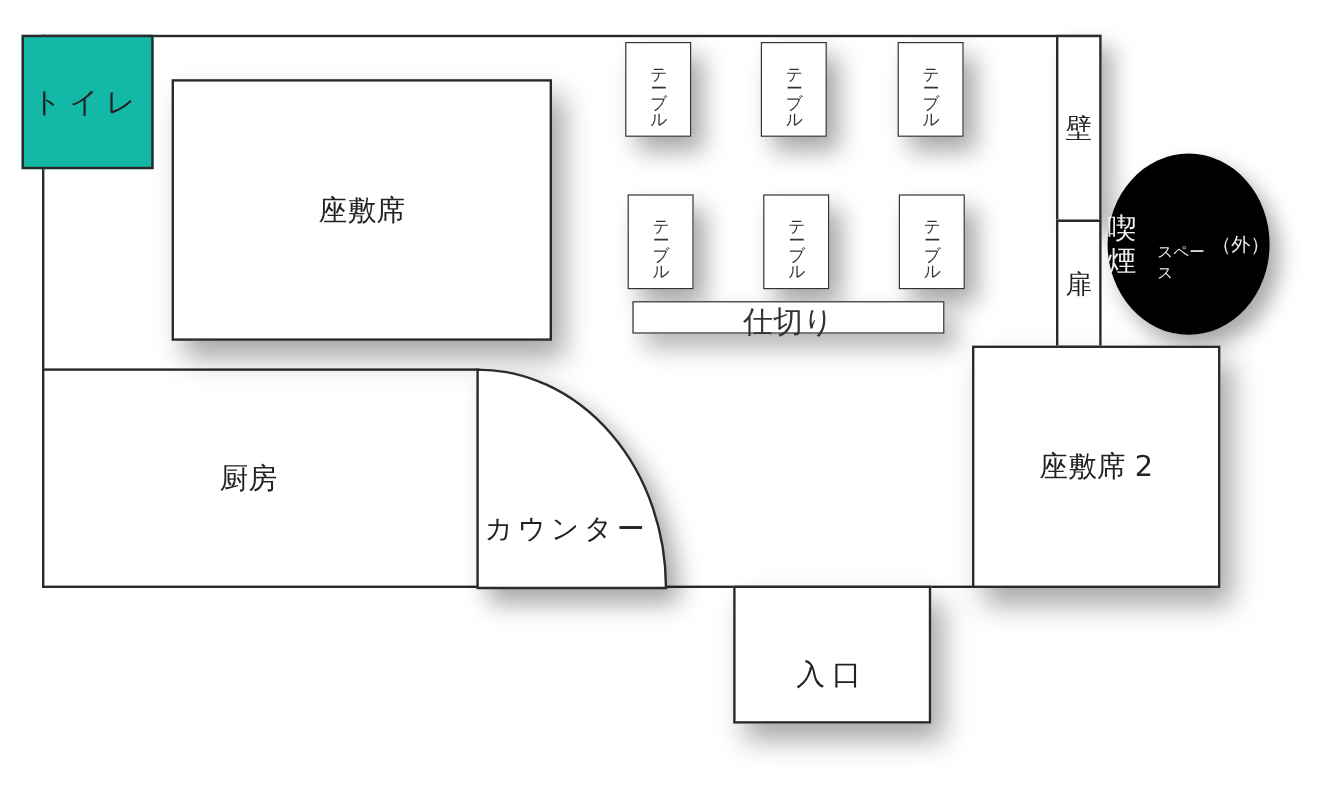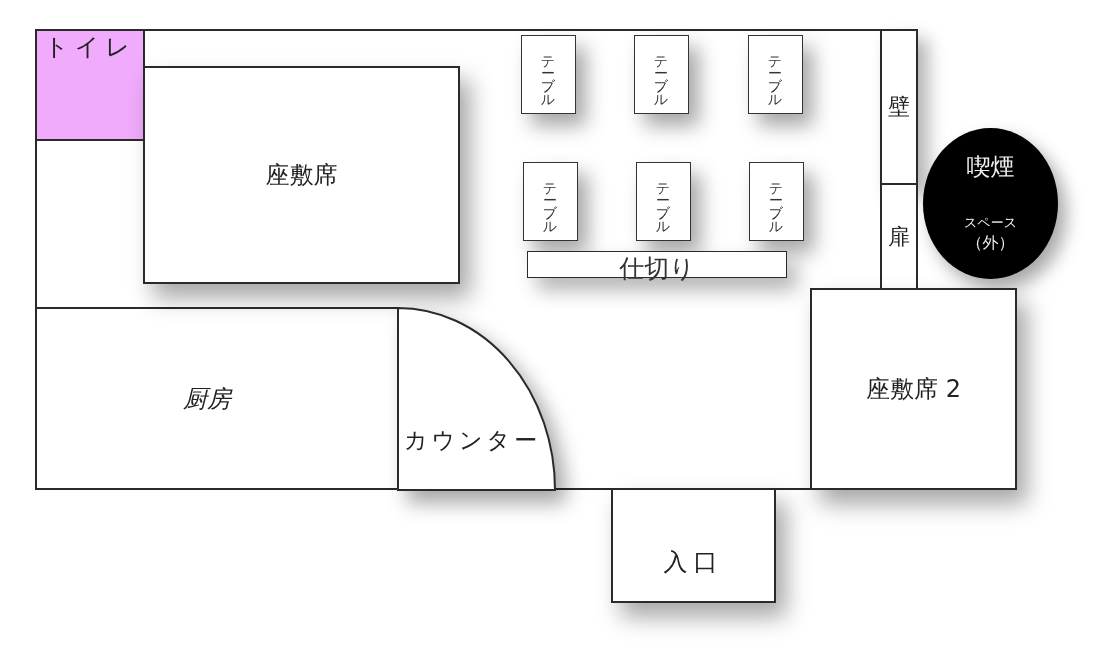--- a/index.html
+++ b/index.html
@@ -10,33 +10,33 @@
   .box{position:absolute;box-sizing:border-box;border:2px solid #2a2a2a;background:#fff;
        display:flex;align-items:center;justify-content:center;}
   .shadow{box-shadow:10px 14px 22px rgba(0,0,0,0.35);}
   .lbl{font-size:24px;color:#222;white-space:nowrap;}
   .table{position:absolute;box-sizing:border-box;border:1.5px solid #333;background:#fff;
          width:55px;height:79px;box-shadow:10px 12px 20px rgba(0,0,0,0.35);
          display:flex;align-items:center;justify-content:center;}
   .vtext{writing-mode:vertical-rl;font-size:14px;letter-spacing:2px;color:#333;}
   .smoke{position:absolute;left:923px;top:128px;width:135px;height:151px;border-radius:50%;
          background:#000;box-shadow:8px 10px 18px rgba(0,0,0,0.35);
-         display:flex;flex-direction:column;align-items:center;justify-content:center;color:#eee;}
+         display:flex;flex-direction:row;align-items:center;justify-content:center;color:#eee;}
 </style>
 </head>
 <body>
 
 <div>
 
   <div class="line" style="left:35px;top:29px;width:883px;height:2px;"></div>
   <div class="line" style="left:35px;top:29px;width:2px;height:461px;"></div>
   <div class="line" style="left:35px;top:488px;width:777px;height:2px;"></div>
   <div class="line" style="left:35px;top:307px;width:364px;height:2px;"></div>
 
-  <div class="abs" style="left:35px;top:29px;width:110px;height:112px;border:2px solid #2a2a2a;background:#f0abfc;display:flex;align-items:flex-start;justify-content:center;">
+  <div class="abs" style="left:18px;top:29px;width:110px;height:112px;border:2px solid #2a2a2a;background:#14b8a6;display:flex;align-items:center;justify-content:center;">
     <span class="lbl" style="letter-spacing:6px;">トイレ</span>
   </div>
 
   <div class="box shadow" style="left:143px;top:29px;width:317px;height:218px;margin-top:37px;">
     <span class="lbl">座敷席</span>
   </div>
 
   <div class="table" style="left:521px;top:35px;">
       <span class="vtext">テーブル</span>
     </div>
@@ -67,21 +67,21 @@
     <span class="lbl" style="font-size:22px;">扉</span>
   </div>
 
   <div class="smoke">
     <span style="font-size:24px;line-height:28px;">喫煙</span>
     <span style="font-size:13px;line-height:18px;margin-top:33px;">スペース</span>
     <span style="font-size:16px;line-height:22px;">（外）</span>
   </div>
 
   <div class="abs" style="left:35px;top:307px;width:364px;height:183px;display:flex;align-items:center;justify-content:center;padding-right:4px;">
-    <span class="lbl" style="margin-right:12px;margin-left:-4px;font-style:italic;">厨房</span>
+    <span class="lbl" style="margin-right:12px;margin-left:-4px;">厨房</span>
   </div>
 
   <svg class="abs" style="left:396px;top:306px;overflow:visible;filter:drop-shadow(10px 12px 10px rgba(0,0,0,0.35));" width="162" height="186" viewBox="0 0 162 186">
     <path d="M2 2 A157 182 0 0 1 159 184 L2 184 Z" fill="#fff" stroke="#2a2a2a" stroke-width="2"></path>
   </svg>
   <div class="abs" style="left:404px;top:425px;">
     <span class="lbl" style="letter-spacing:4px;font-size:23px;margin-top:12px;">カウンター</span>
   </div>
 
   <div class="box shadow" style="left:810px;top:288px;width:207px;height:202px;">

